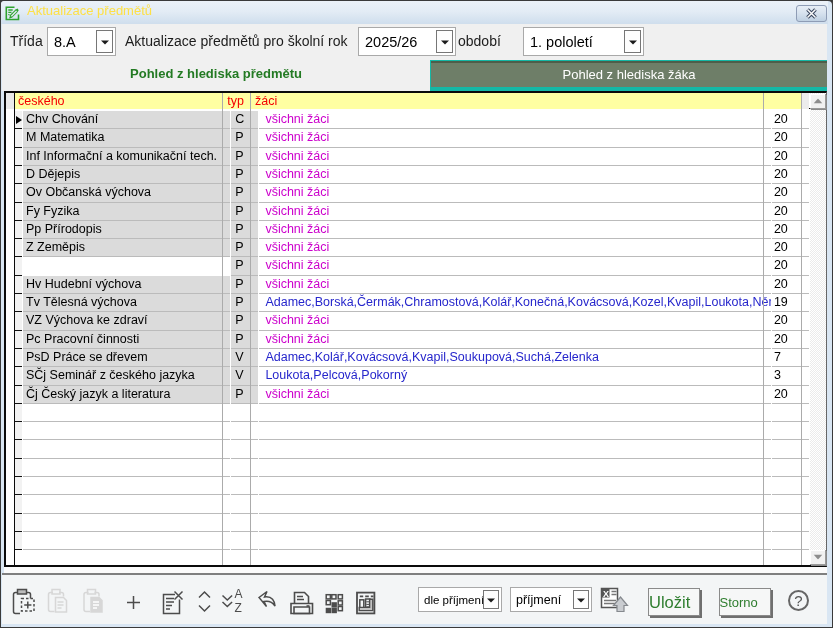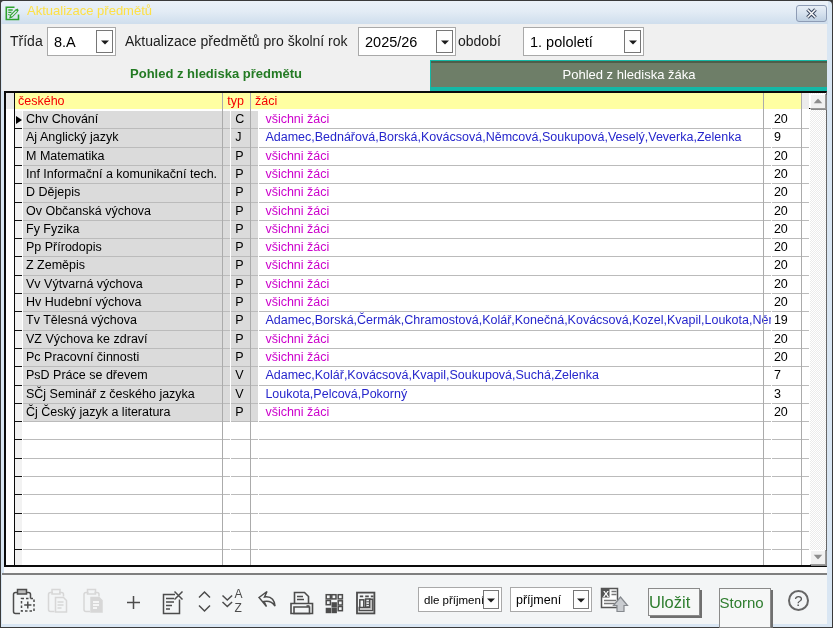--- a/index.html
+++ b/index.html
@@ -125,27 +125,20 @@
             <path d="M0 0 L6 4 L0 8 Z" fill="#000"></path>
           </svg>
         </div>
         <div class="cell cpred">Chv Chování</div>
         <div class="cell ctyp">C</div>
         <div class="cell czaci mag">všichni žáci</div>
         <div class="cell ccnt">20</div>
       </div>
       <div class="row">
         <div class="cell csel"></div>
-        <div class="cell cpred">Aj Anglický jazyk</div>
-        <div class="cell ctyp">J</div>
-        <div class="cell czaci blu">Adamec,Bednářová,Borská,Kovácsová,Němcová,Soukupová,Veselý,Veverka,Zelenka</div>
-        <div class="cell ccnt">9</div>
-      </div>
-      <div class="row">
-        <div class="cell csel"></div>
         <div class="cell cpred">M Matematika</div>
         <div class="cell ctyp">P</div>
         <div class="cell czaci mag">všichni žáci</div>
         <div class="cell ccnt">20</div>
       </div>
       <div class="row">
         <div class="cell csel"></div>
         <div class="cell cpred">Inf Informační a komunikační tech.</div>
         <div class="cell ctyp">P</div>
         <div class="cell czaci mag">všichni žáci</div>
@@ -181,21 +174,20 @@
       </div>
       <div class="row">
         <div class="cell csel"></div>
         <div class="cell cpred">Z Zeměpis</div>
         <div class="cell ctyp">P</div>
         <div class="cell czaci mag">všichni žáci</div>
         <div class="cell ccnt">20</div>
       </div>
       <div class="row">
         <div class="cell csel"></div>
-        <div class="cell cpred">Vv Výtvarná výchova</div>
         <div class="cell ctyp">P</div>
         <div class="cell czaci mag">všichni žáci</div>
         <div class="cell ccnt">20</div>
       </div>
       <div class="row">
         <div class="cell csel"></div>
         <div class="cell cpred">Hv Hudební výchova</div>
         <div class="cell ctyp">P</div>
         <div class="cell czaci mag">všichni žáci</div>
         <div class="cell ccnt">20</div>
@@ -323,21 +315,21 @@
 <div class="abs" id="tb2">
   <div class="combo" style="left:416px;top:12px;width:84px;height:25px">
       <span class="ctext" style="font-size:11.5px;left:5px">dle příjmení</span>
       <span class="cbtn" style="width:16px"></span>
     </div>
   <div class="combo" style="left:508px;top:12px;width:82px;height:25px">
       <span class="ctext" style="font-size:12.5px;left:5px">příjmení</span>
       <span class="cbtn" style="width:16px"></span>
     </div>
   <div class="btn" style="left:646px;top:13px;width:52px;height:28px;font-size:16.5px;line-height:27px">Uložit</div>
-  <div class="btn" style="left:716.5px;top:13px;width:52.5px;height:40px;font-size:15px;line-height:27px">Storno</div>
+  <div class="btn" style="left:716.5px;top:13px;width:52.5px;height:28px;font-size:13px;line-height:27px">Storno</div>
   <div id="qmark">?</div>
 </div>
 <svg class="abs" id="icons" style="left:0;top:575px" width="833" height="53" viewBox="0 0 833 53">
 <g fill="none" stroke="#4c4c4c" stroke-width="1.5">
  <path d="M19 17.5 h-3.5 a2 2 0 0 0 -2 2 v17 a2 2 0 0 0 2 2 h4.5"></path>
  <path d="M25 17.5 h3.5 a2 2 0 0 1 2 2 v4"></path>
  <rect x="17.5" y="14.5" width="9" height="4.5" fill="#bbb"></rect>
  <rect x="21.5" y="23.5" width="12.5" height="12.5" stroke-dasharray="2.5 2" fill="none"></rect>
  <path d="M27.8 26.5 v7 M24.2 30 h7.2"></path>
 </g>

